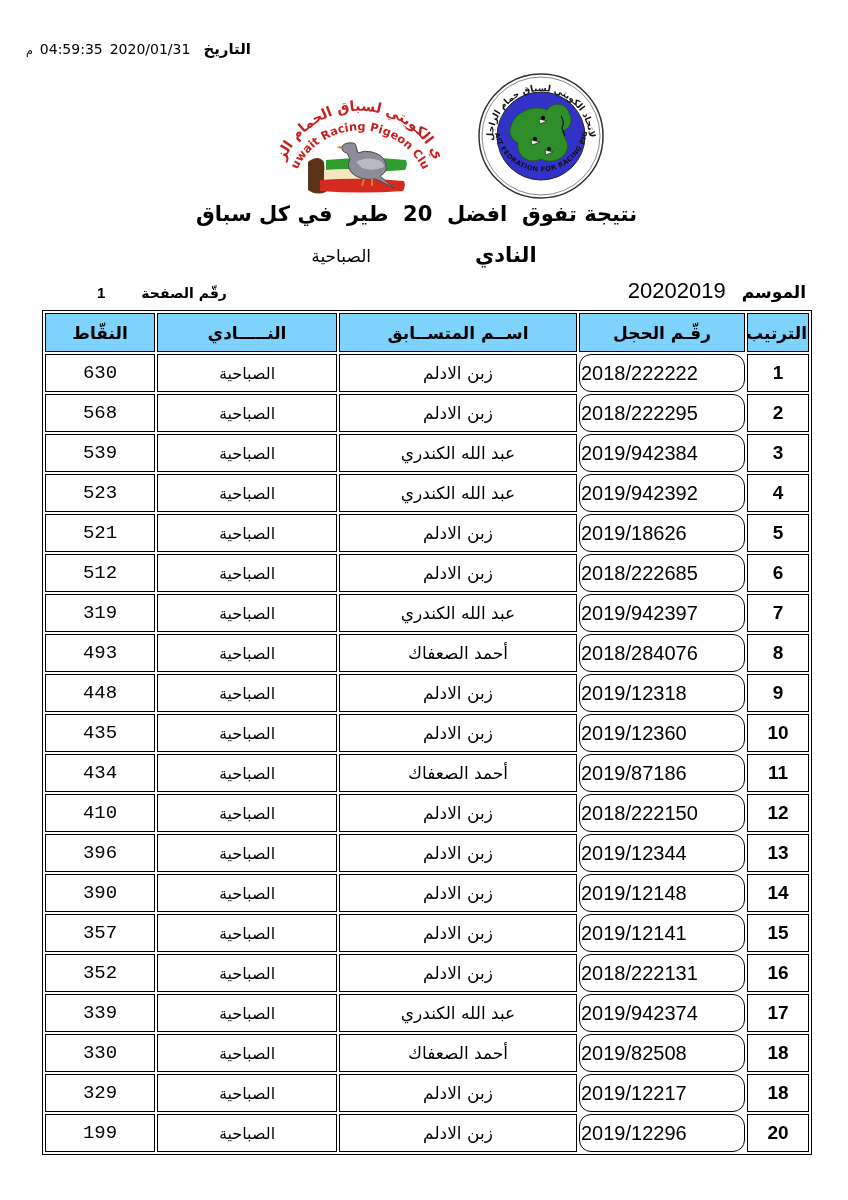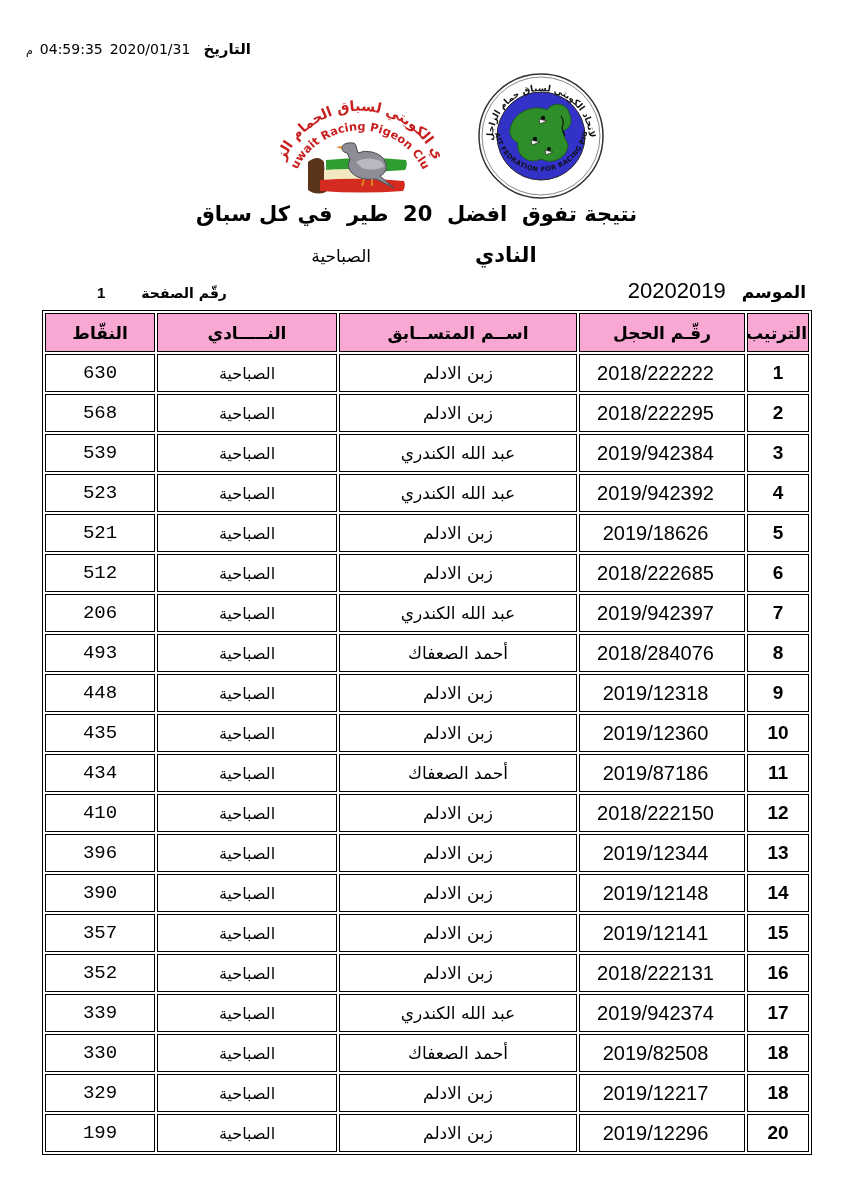--- a/index.html
+++ b/index.html
@@ -38,28 +38,28 @@
   .page-group{display:flex;direction:rtl;align-items:baseline;gap:36px;margin-left:55px;}
   .page-group .label{font-weight:bold;font-size:14px;text-align:right;}
   .page-group .value{font-weight:bold;font-size:15px;font-family:"Liberation Sans",sans-serif;}
   
   .results-table{
     position:absolute;top:310px;left:42px;width:764px;direction:rtl;
     border-collapse:separate;border-spacing:2px;border:1px solid #000;
     table-layout:fixed;
   }
   .results-table th{
-    background:#f9a8d4;border:1px solid #000;height:35px;
+    background:#7dd3fc;border:1px solid #000;height:35px;
     font-weight:bold;font-size:17px;text-align:center;vertical-align:middle;
   }
   .results-table td{
     background:#fff;border:1px solid #000;height:34px;vertical-align:middle;
   }
   .cell-rank{font-weight:bold;font-size:19px;text-align:center;font-family:"Liberation Sans",sans-serif;}
-  .cell-ring{font-size:20px;text-align:center;direction:ltr;padding-right:14px;font-family:"Liberation Sans",sans-serif;}
+  .cell-ring{font-size:20px;text-align:left;direction:ltr;padding-right:14px;font-family:"Liberation Sans",sans-serif;border-radius:12px;}
   .cell-name{font-size:17px;text-align:center;}
   .cell-club{font-size:16px;text-align:center;}
   .cell-points{font-size:19px;text-align:center;font-family:Liberation Mono, monospace;}
 </style>
 </head>
 <body>
 
 <div class="date-line">
   <span class="meridiem">م</span>
   <span>04:59:35</span>
@@ -203,21 +203,21 @@
     <td class="cell-ring">2018/222685</td>
     <td class="cell-name">زبن الادلم</td>
     <td class="cell-club">الصباحية</td>
     <td class="cell-points">512</td>
   </tr>
       <tr>
     <td class="cell-rank">7</td>
     <td class="cell-ring">2019/942397</td>
     <td class="cell-name">عبد الله الكندري</td>
     <td class="cell-club">الصباحية</td>
-    <td class="cell-points">206</td>
+    <td class="cell-points">319</td>
   </tr>
       <tr>
     <td class="cell-rank">8</td>
     <td class="cell-ring">2018/284076</td>
     <td class="cell-name">أحمد الصعفاك</td>
     <td class="cell-club">الصباحية</td>
     <td class="cell-points">493</td>
   </tr>
       <tr>
     <td class="cell-rank">9</td>

